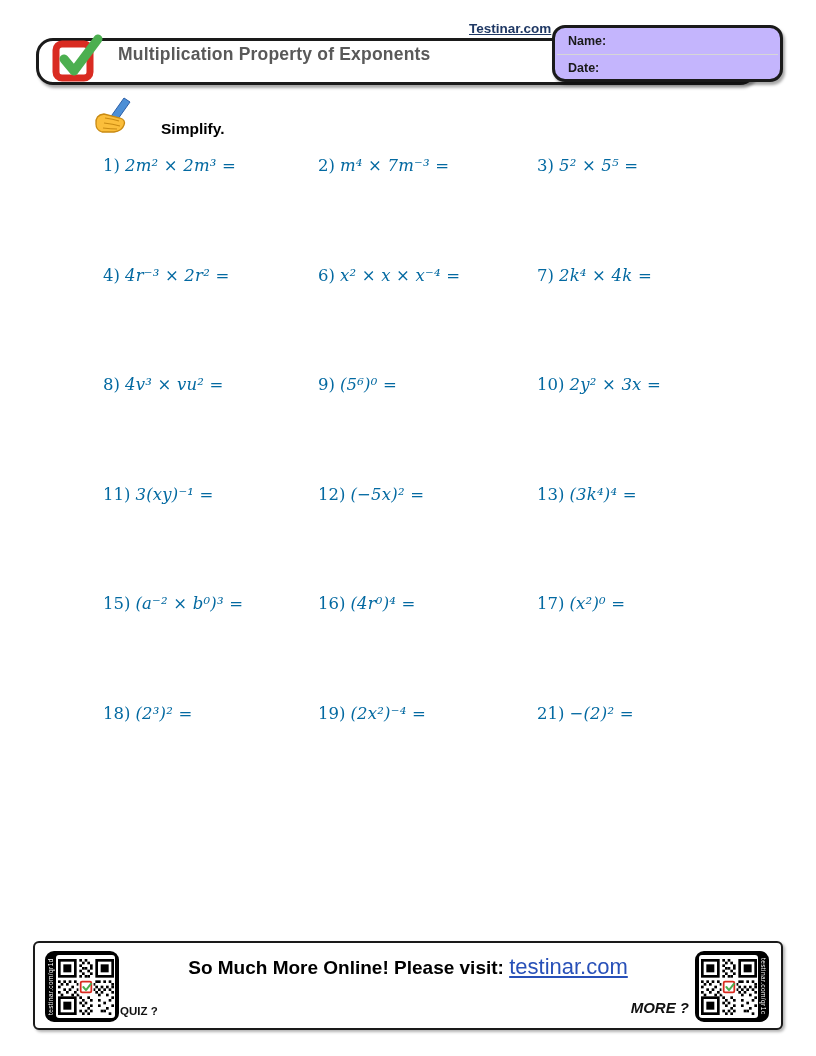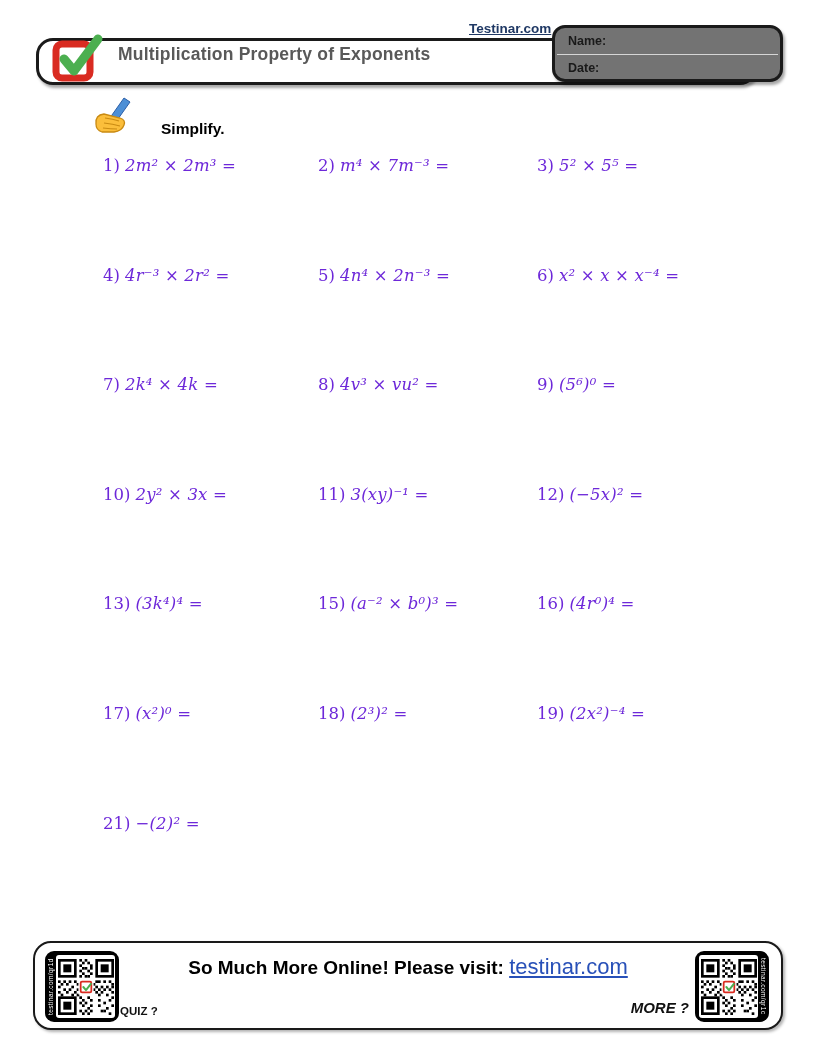--- a/index.html
+++ b/index.html
@@ -30,21 +30,21 @@
   .logo-wrap { position: absolute; left: 10px; top: -10px; width: 56px; height: 56px; }
   .page-title {
     position: absolute; left: 79px; top: 0; height: 26px;
     display: flex; align-items: center;
     margin: 0; font-size: 17.5px; font-weight: bold;
     color: #595959; letter-spacing: 0.2px; white-space: nowrap;
   }
   .name-box {
     position: absolute; left: 552px; top: 25px;
     width: 231px; height: 57px;
-    background: #737373;
+    background: #c4b5fd;
     border: 3px solid #1a1a1a; border-radius: 13px;
     box-shadow: 2px 3px 3px rgba(0,0,0,0.35);
     z-index: 3;
   }
   .nd-row {
     height: 26px; display: flex; align-items: center;
     padding: 0 13px; font-size: 12.5px; font-weight: bold; color: #1a1a1a;
   }
   .nd-divider { border-top: 1.5px solid #d6d6d6; margin: 0 2px; }
   .nd-blank { flex: 1; height: 100%; cursor: text; }
@@ -57,31 +57,31 @@
   .hand-icon { width: 48px; height: 42px; margin-right: -4px; }
   .instr-label { font-size: 15.5px; font-weight: bold; color: #000; padding-bottom: 1px; }
 
   
   .problems {
     position: absolute; left: 103px; top: 150px;
     display: grid;
     grid-template-columns: 215px 219px 240px;
     grid-auto-rows: 109.6px;
     font-family: "DejaVu Serif", serif;
-    font-size: 16.5px; color: #6d28d9;
+    font-size: 16.5px; color: #0369a1;
   }
   .cell { white-space: nowrap; padding-top: 6px; }
   .pnum  { font-style: normal; margin-right: 5px; }
   .pexpr { font-style: italic; letter-spacing: 0.2px; }
 
   
   .footer {
     position: absolute; left: 33px; top: 941px;
     width: 750px; height: 89px;
-    border: 2.5px solid #1a1a1a; border-radius: 18px;
+    border: 2.5px solid #1a1a1a; border-radius: 6px;
     box-shadow: 2px 2px 3px rgba(0,0,0,0.3);
     background: #fff;
   }
   .footer-msg {
     position: absolute; left: 0; right: 0; top: 11px;
     text-align: center; font-size: 19px; font-weight: bold; color: #000;
     white-space: nowrap;
   }
   .footer-link {
     font-size: 22px; font-weight: normal;
@@ -252,21 +252,20 @@
     <path d="M12 21 Q20 22 26 24 M11 26 Q20 27 27 29 M10 31 Q18 32 24 32" fill="none" stroke="#C98A12" stroke-width="1.1"></path>
   </svg>
   <span class="instr-label">Simplify.</span>
 </div>
 
 <div class="problems">
   <div class="cell"><span class="pnum">1)</span><span class="pexpr">2m² × 2m³ =</span></div>
   <div class="cell"><span class="pnum">2)</span><span class="pexpr">m⁴ × 7m⁻³ =</span></div>
   <div class="cell"><span class="pnum">3)</span><span class="pexpr">5² × 5⁵ =</span></div>
   <div class="cell"><span class="pnum">4)</span><span class="pexpr">4r⁻³ × 2r² =</span></div>
-  <div class="cell"><span class="pnum">5)</span><span class="pexpr">4n⁴ × 2n⁻³ =</span></div>
   <div class="cell"><span class="pnum">6)</span><span class="pexpr">x² × x × x⁻⁴ =</span></div>
   <div class="cell"><span class="pnum">7)</span><span class="pexpr">2k⁴ × 4k =</span></div>
   <div class="cell"><span class="pnum">8)</span><span class="pexpr">4v³ × vu² =</span></div>
   <div class="cell"><span class="pnum">9)</span><span class="pexpr">(5⁶)⁰ =</span></div>
   <div class="cell"><span class="pnum">10)</span><span class="pexpr">2y² × 3x =</span></div>
   <div class="cell"><span class="pnum">11)</span><span class="pexpr">3(xy)⁻¹ =</span></div>
   <div class="cell"><span class="pnum">12)</span><span class="pexpr">(−5x)² =</span></div>
   <div class="cell"><span class="pnum">13)</span><span class="pexpr">(3k⁴)⁴ =</span></div>
   <div class="cell"><span class="pnum">15)</span><span class="pexpr">(a⁻² × b⁰)³ =</span></div>
   <div class="cell"><span class="pnum">16)</span><span class="pexpr">(4r⁰)⁴ =</span></div>

